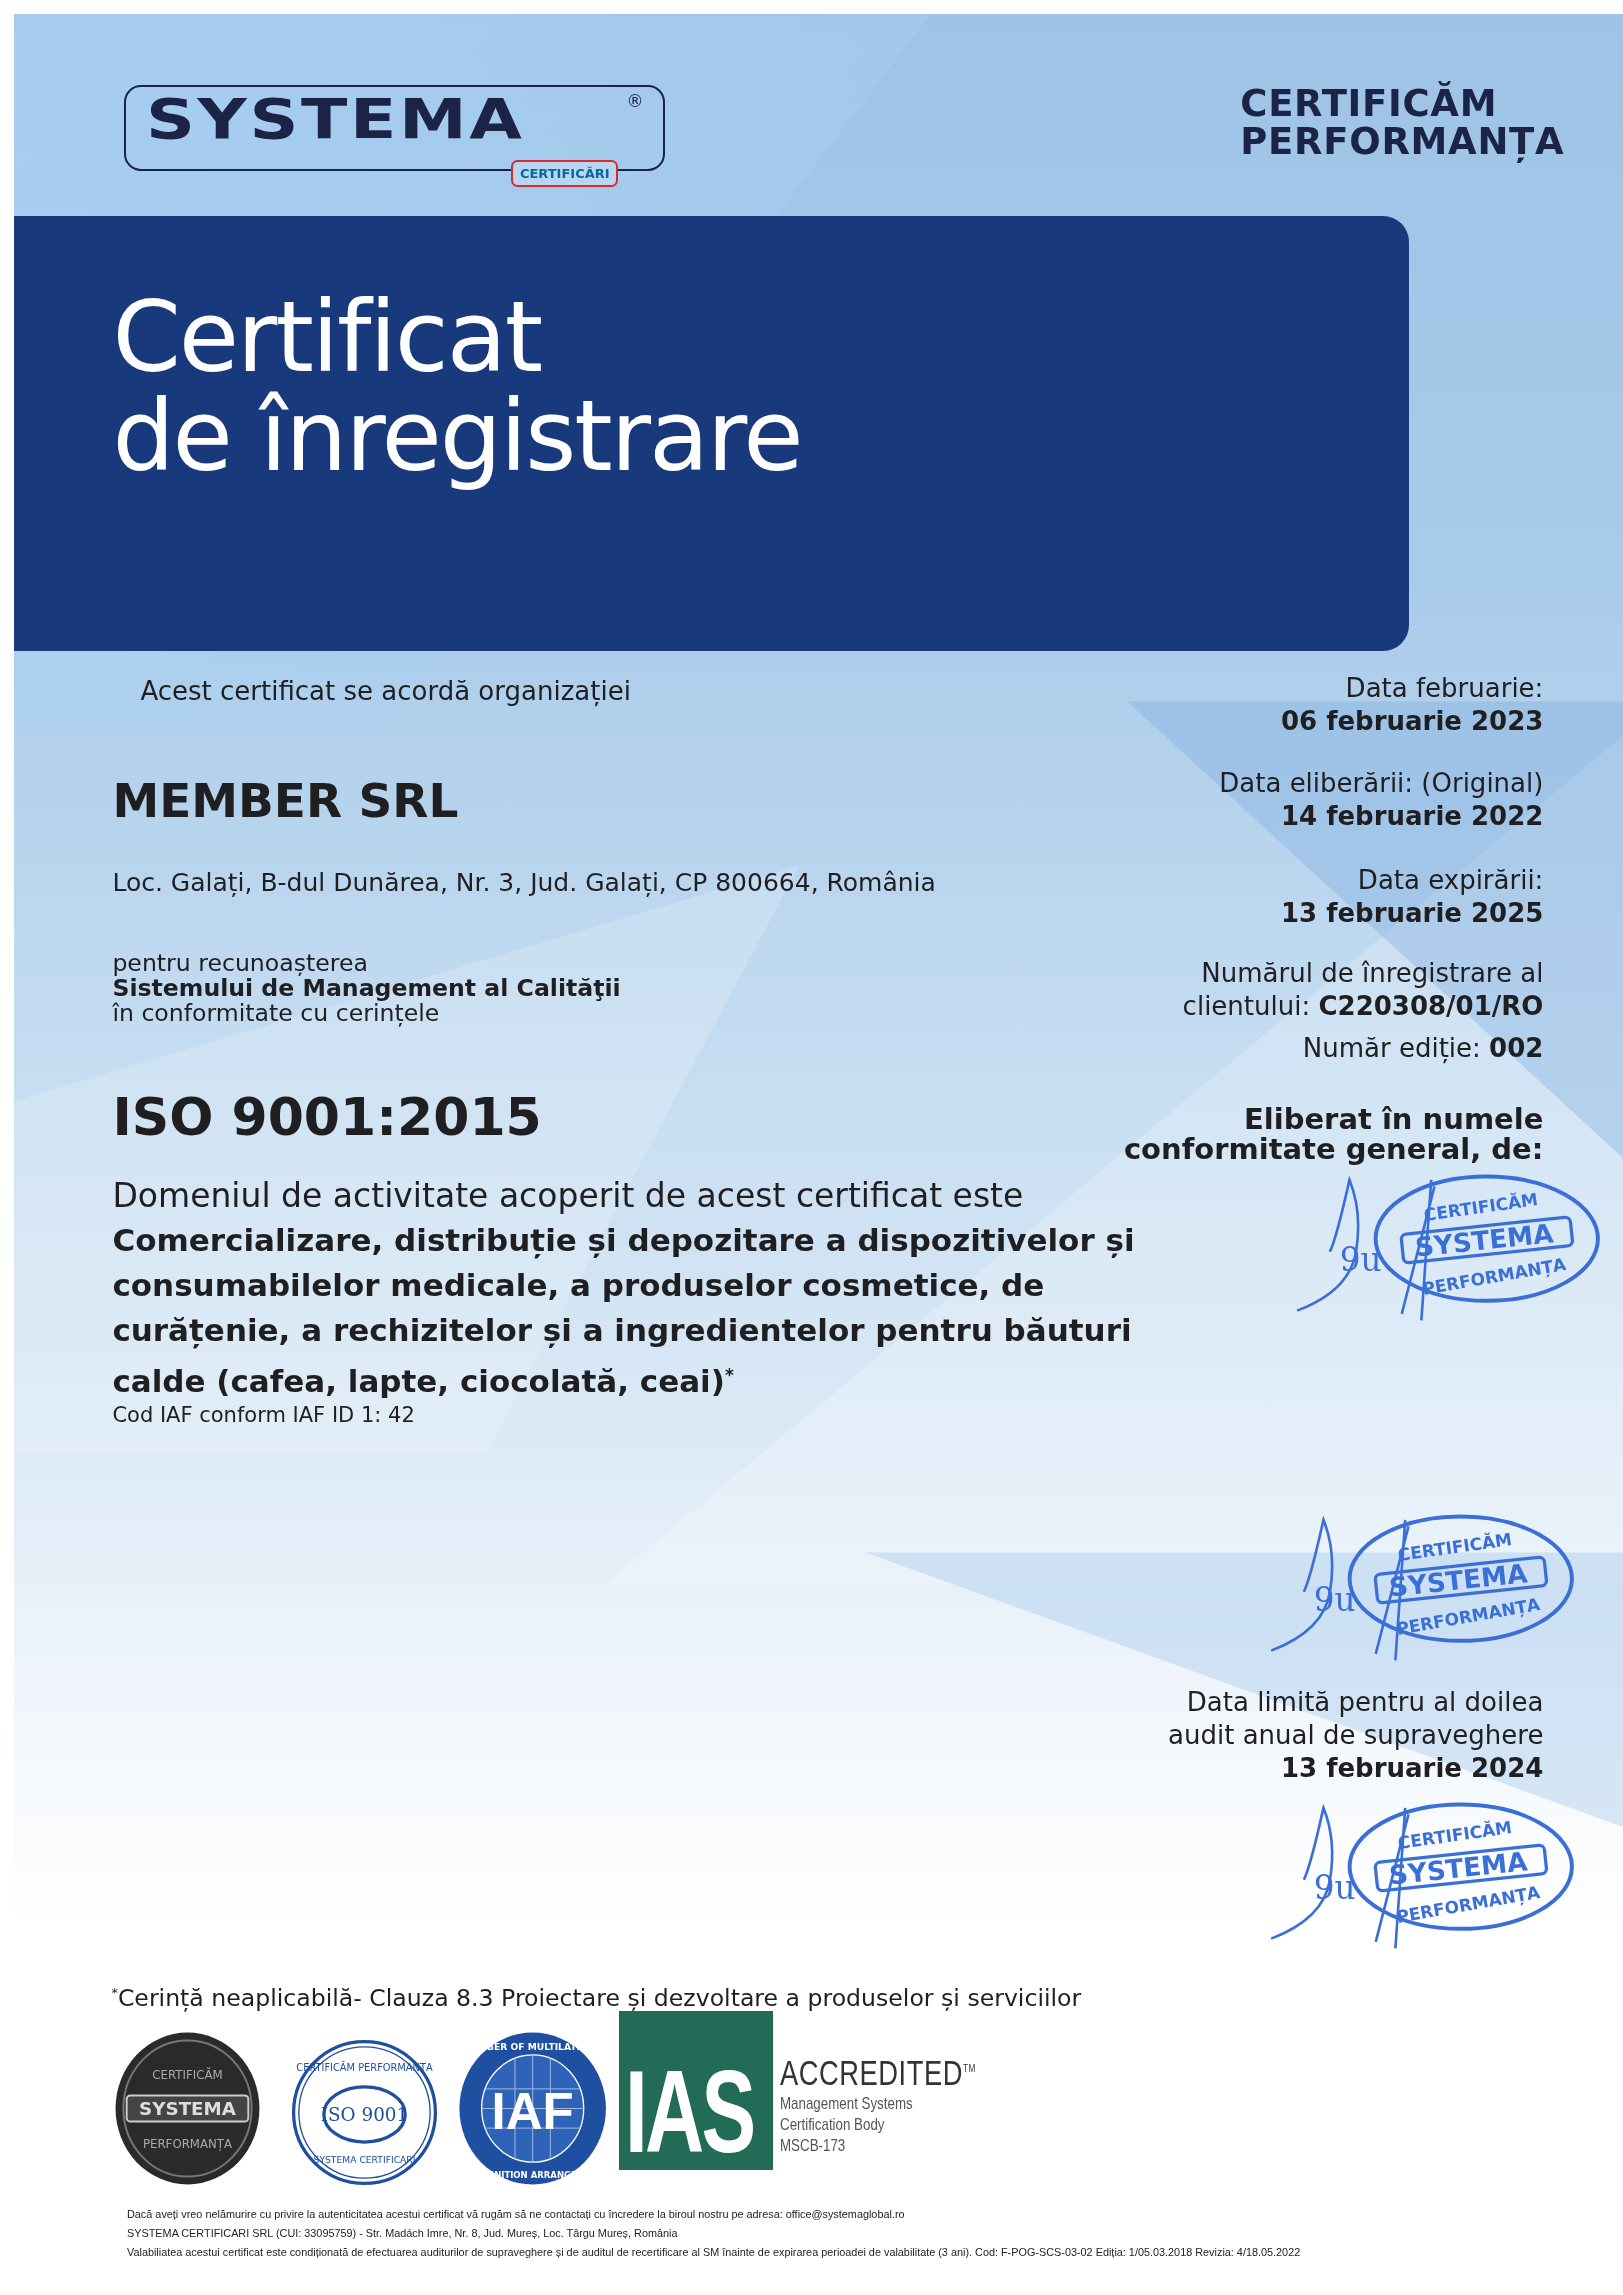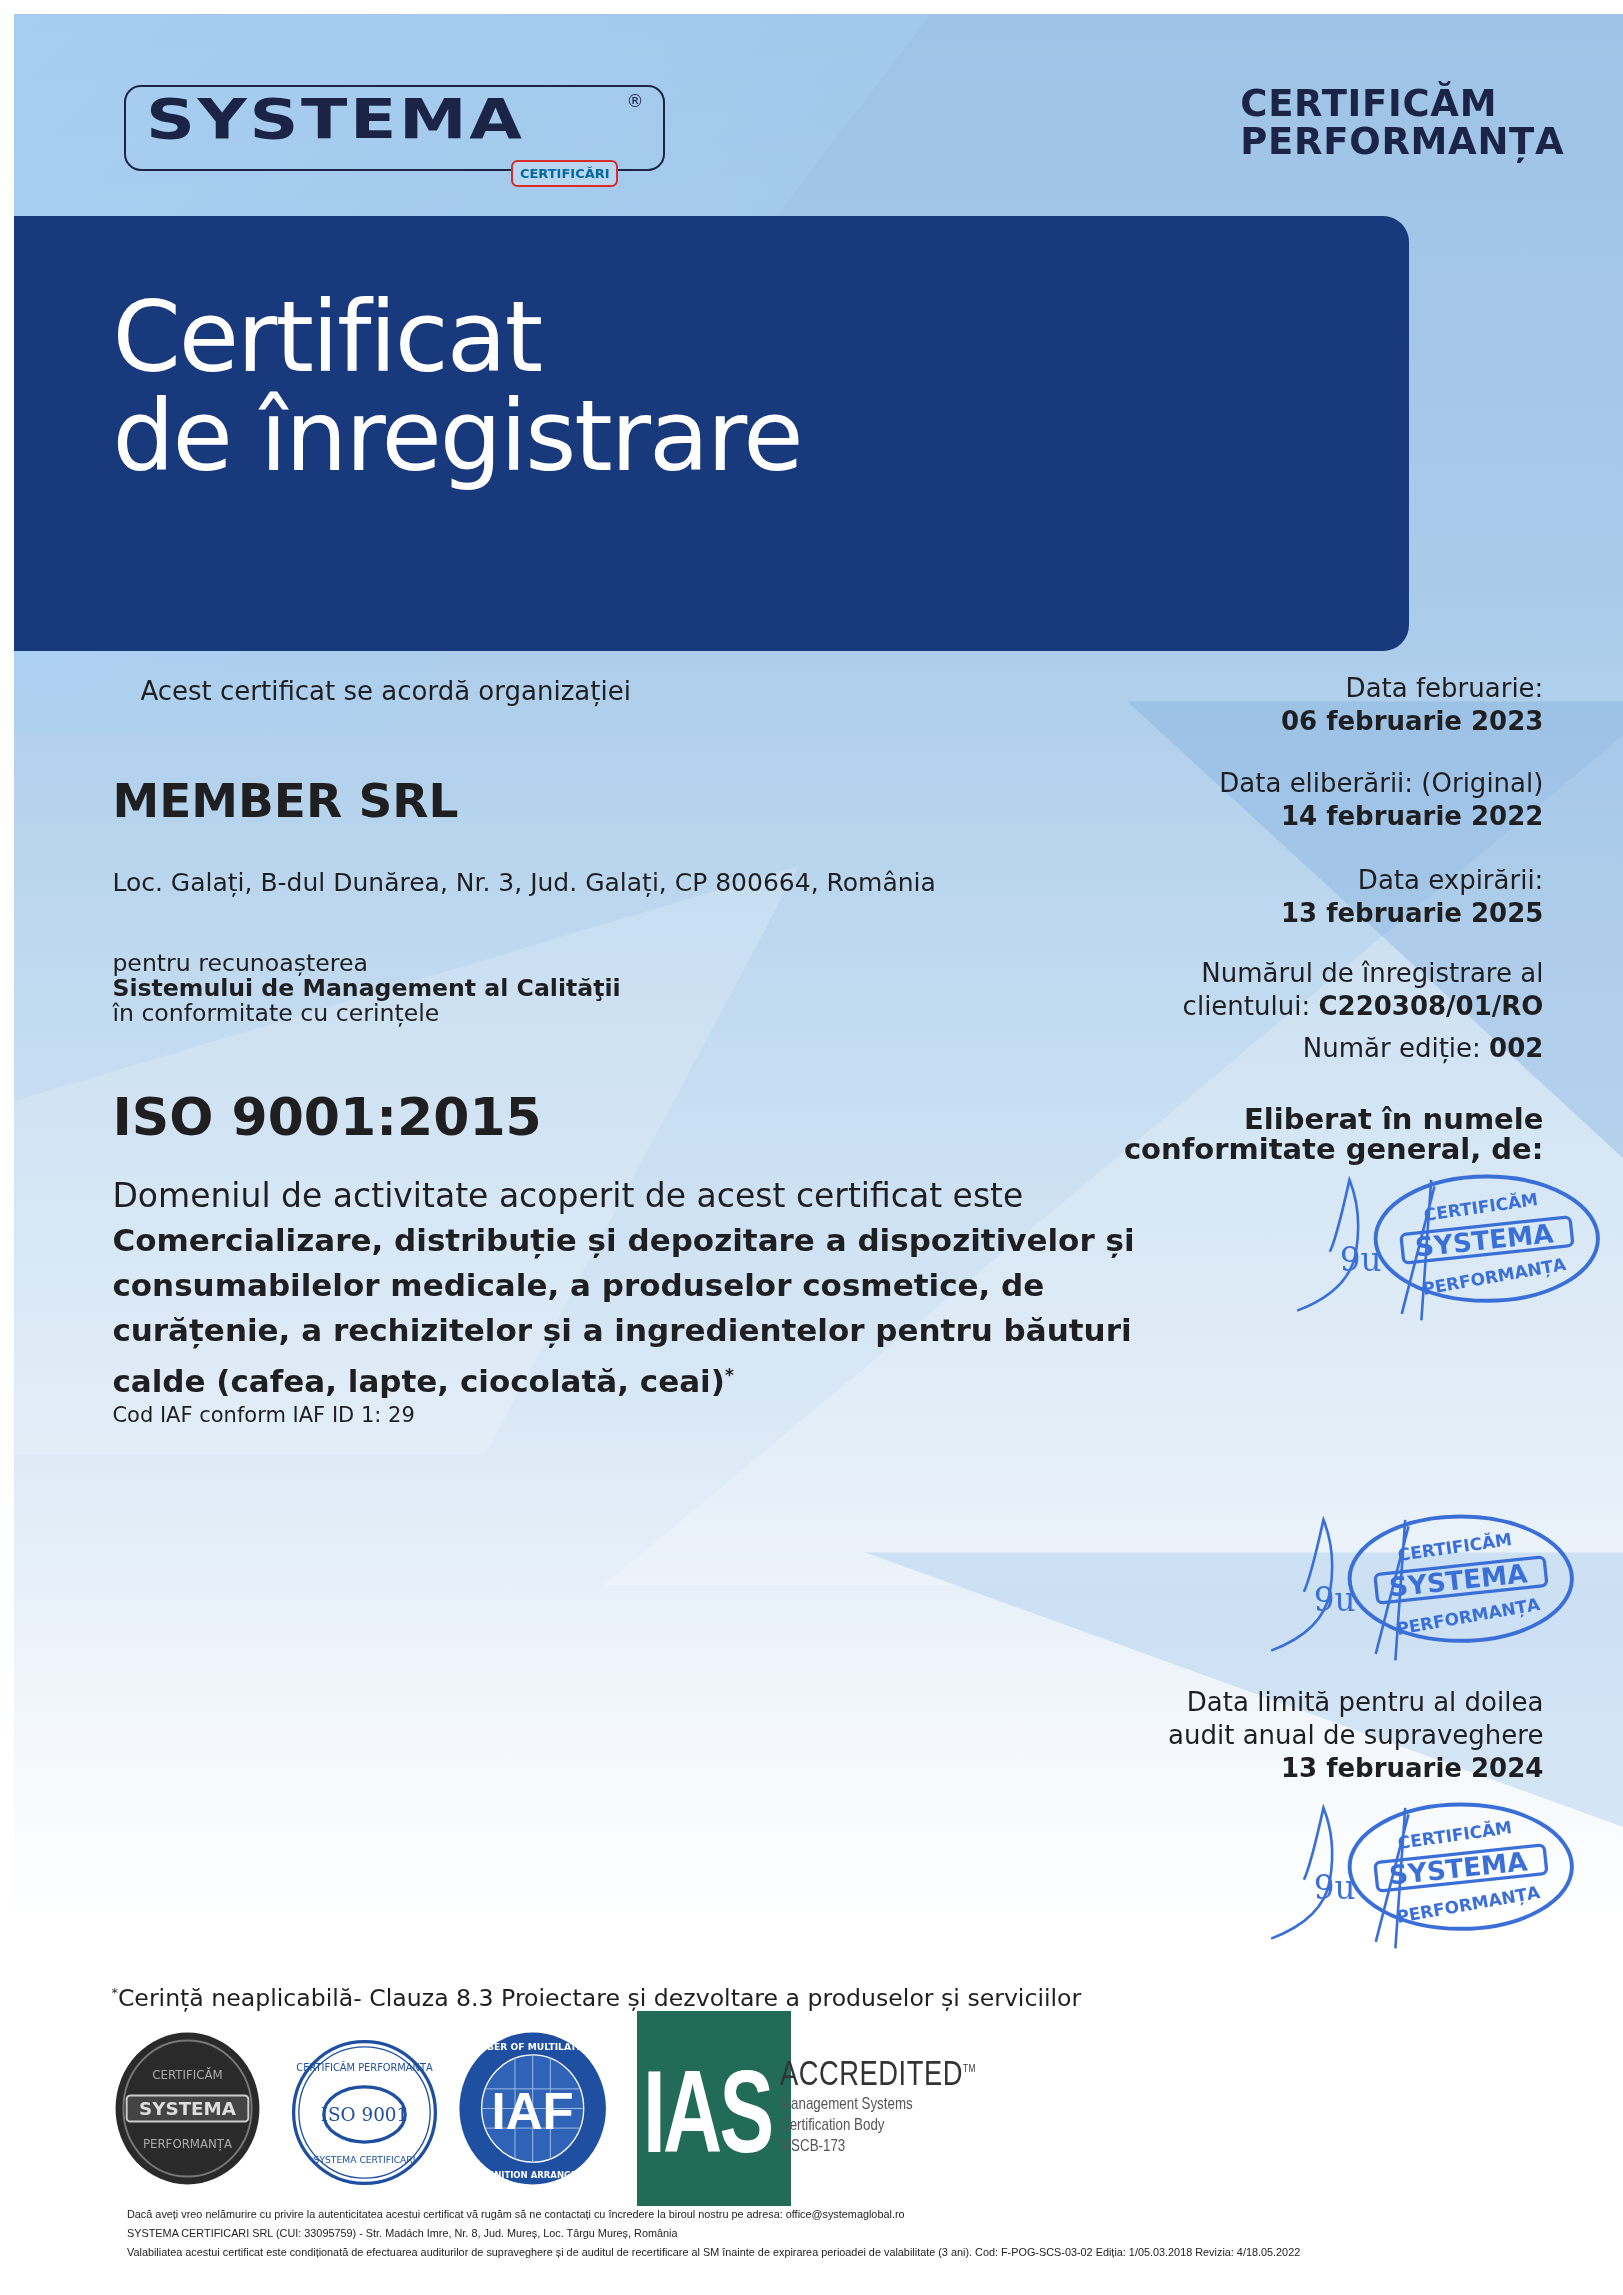--- a/index.html
+++ b/index.html
@@ -41,21 +41,21 @@
   .stamp svg { width:100%; height:100%; }
 
   .footnote { position:absolute; left:97px; top:1970px; font-size:23.6px; }
   .footnote sup { font-size:13px; }
 
   .badges { position:absolute; left:98px; top:2016px; height:157px; }
   .badge { position:absolute; }
   .b1 { left:0; top:0; width:151px; height:157px; }
   .b2 { left:177px; top:6.5px; width:151px; height:151px; }
   .b3 { left:344px; top:0; width:154px; height:157px; }
-  .b4 { left:525px; top:-19.6px; width:154px; height:195px; background:#226b56; }
+  .b4 { left:507px; top:-19.6px; width:154px; height:159px; background:#226b56; }
   .b4 span { position:absolute; left:5.2px; top:33px; color:#fff; font-family:"Liberation Sans", sans-serif; font-weight:bold; font-size:117px; letter-spacing:-3.9px; transform:scaleX(0.7); transform-origin:left; }
   .ias-right { position:absolute; left:668px; top:23px; }
   .ias-acc { font-family:"Liberation Sans", sans-serif; font-size:35px; color:#333; transform:scaleX(0.78); transform-origin:left; letter-spacing:0.7px; }
   .ias-acc sup { font-size:10.5px; }
   .ias-small { font-family:"Liberation Sans", sans-serif; font-size:15.7px; color:#555; line-height:21px; transform:scaleX(0.85); transform-origin:left; }
 
   .legal { position:absolute; left:113px; top:2191px; font-family:"Liberation Sans", sans-serif; font-size:11.8px; line-height:19px; color:#222; transform:scaleX(0.92); transform-origin:left; white-space:nowrap; }
 </style>
 </head>
 <body>
@@ -89,21 +89,21 @@
   <div class="left t-org">MEMBER SRL</div>
   <div class="left t-addr">Loc. Galați, B-dul Dunărea, Nr. 3, Jud. Galați, CP 800664, România</div>
   <div class="left t-pentru">
     <div>pentru recunoașterea</div>
     <div style="font-weight:bold">Sistemului de Management al Calităţii</div>
     <div>în conformitate cu cerințele</div>
   </div>
   <div class="left t-iso">ISO 9001:2015</div>
   <div class="left t-domain">Domeniul de activitate acoperit de acest certificat este</div>
   <div class="left t-scope"><span>Comercializare, distribuție și depozitare a dispozitivelor și consumabilelor medicale, a produselor cosmetice, de curățenie, a rechizitelor și a ingredientelor pentru băuturi calde (cafea, lapte, ciocolată, ceai)</span><sup>*</sup></div>
-  <div class="left t-iaf">Cod IAF conform IAF ID 1: 29</div>
+  <div class="left t-iaf">Cod IAF conform IAF ID 1: 42</div>
 
   <div class="right" style="top:658px">
     <div class="r-label">Data februarie:</div>
     <div class="r-val">06 februarie 2023</div>
   </div>
   <div class="right" style="top:753px">
     <div class="r-label">Data eliberării: (Original)</div>
     <div class="r-val">14 februarie 2022</div>
   </div>
   <div class="right" style="top:850px">

